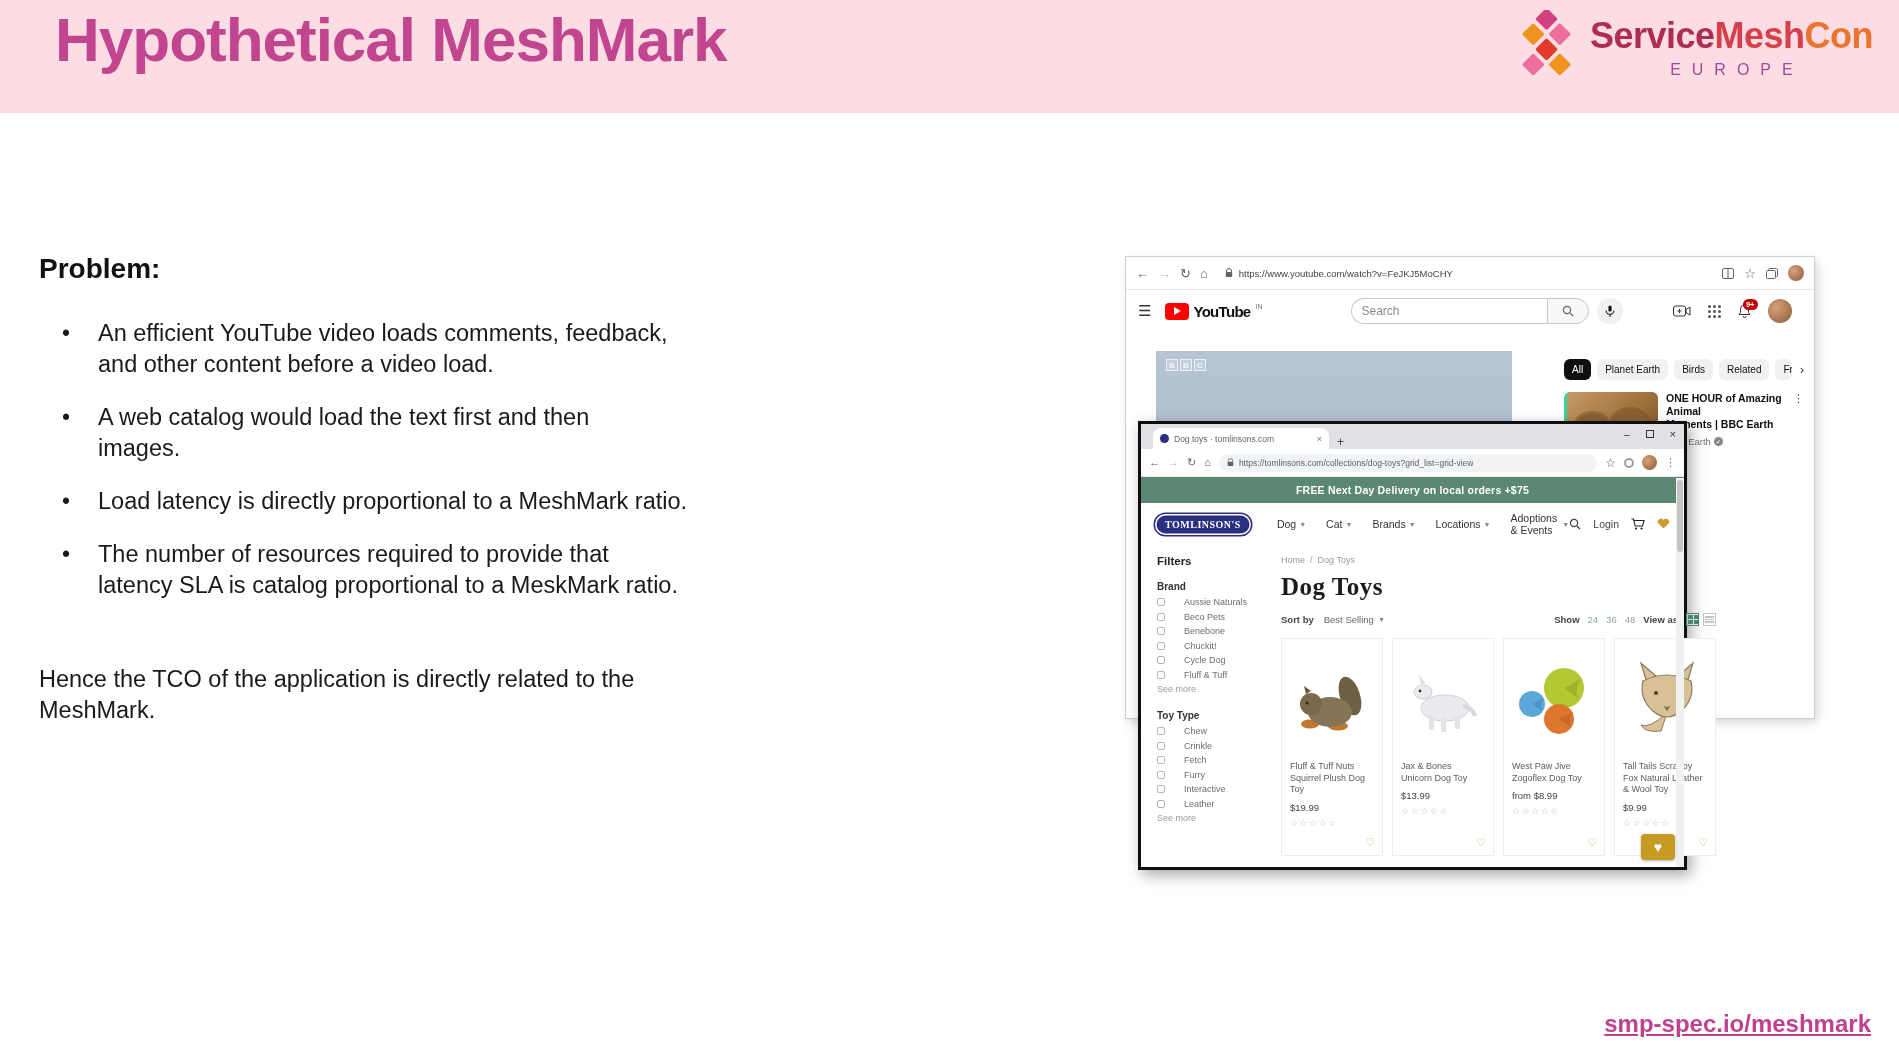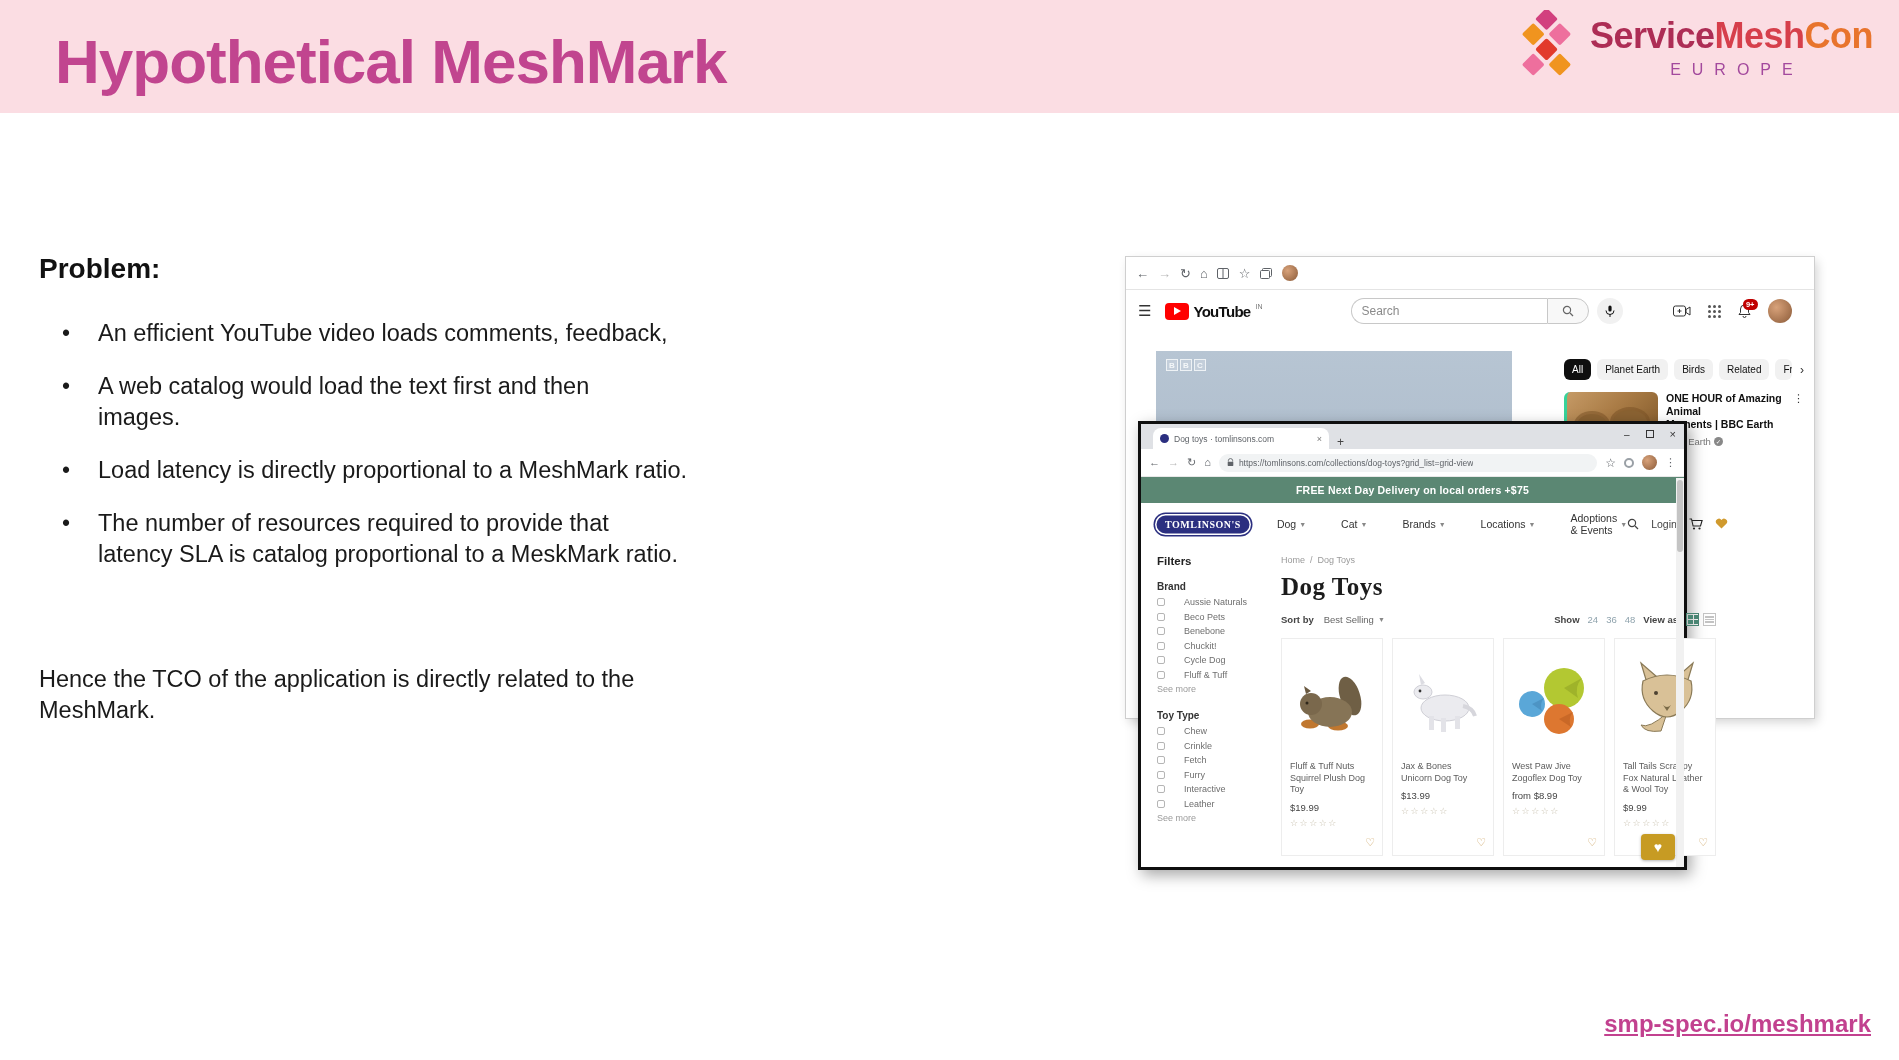--- a/index.html
+++ b/index.html
@@ -2,21 +2,21 @@
 <html><head>
 <meta charset="utf-8">
 <style>
   * { margin:0; padding:0; box-sizing:border-box; }
   html,body { background:#fff; }
   body { font-family:"Liberation Sans", sans-serif; }
   .slide { position:relative; width:1899px; height:1060px; background:#fff; overflow:hidden; }
 
   
   .band { position:absolute; left:0; top:0; width:100%; height:113px; background:#fbdde3; }
-  .title { position:absolute; left:55px; top:26px; font-size:62px; font-weight:bold;
+  .title { position:absolute; left:55px; top:4px; font-size:62px; font-weight:bold;
            color:#c1458f; letter-spacing:-1px; }
   .logo { position:absolute; right:26px; top:10px; display:flex; align-items:center; gap:14px; }
   .logo-textcol { display:flex; flex-direction:column; align-items:center; }
   .logo-line { font-size:36px; font-weight:bold; letter-spacing:-0.5px; }
   .lg-service { color:#ad2d55; }
   .lg-mesh { color:#d63f4b; }
   .lg-con { color:#e8742d; }
   .lg-region { margin-top:4px; font-size:16px; letter-spacing:11px; color:#a3499d; padding-left:11px; }
 
   
@@ -115,21 +115,21 @@
   .cr-urlpill { flex:1; height:18px; background:#f1f3f4; border-radius:9px; display:flex;
                 align-items:center; gap:5px; padding:0 8px; }
   .cr-url { font-size:8.5px; color:#5f6368; white-space:nowrap; overflow:hidden;text-align:right; }
   .ext-ring { width:10px; height:10px; border:2px solid #9aa0a6; border-radius:50%; }
   .shop-banner { height:26px; background:#5b8773; color:#fff; font-size:10.5px; font-weight:bold;
                  display:flex; align-items:center; justify-content:center; letter-spacing:.2px; }
   .shop-header { height:42px; display:flex; align-items:center; padding:0 14px; background:#fff; }
   .tom-logo { background:#2b2f80; color:#fff; border-radius:14px; padding:5px 10px;
               font-family:"Liberation Serif", serif; font-weight:bold; font-size:10px; letter-spacing:.5px;
               box-shadow:inset 0 0 0 1.5px #fff, 0 0 0 1.5px #2b2f80; }
-  .shop-nav { display:flex; gap:35px; margin-left:26px; }
+  .shop-nav { display:flex; gap:20px; margin-left:26px; }
   .shop-nav .nav-item { font-size:10.5px; color:#333; display:flex; align-items:center; gap:3px; }
   .caret { font-size:7px; color:#888; }
   .shop-header-right { margin-left:auto; display:flex; align-items:flex-start; gap:12px; }
   .login { font-size:10.5px; color:#444; }
   .shop-body { display:flex; padding:10px 16px 0 16px; }
   .shop-filters { width:108px; flex:none; }
   .f-title { font-size:11.5px; font-weight:bold; color:#222; margin-bottom:14px; }
   .f-group-title { font-size:10px; font-weight:bold; color:#333; margin:10px 0 5px; }
   .f-item { display:flex; align-items:center; gap:19px; margin-bottom:4.5px; }
   .f-box { width:8px; height:8px; border:1px solid #b5b5b5; border-radius:2px; background:#fff; flex:none; }
@@ -189,20 +189,21 @@
         </div>
         <div class="lg-region">EUROPE</div>
       </div>
     </div>
   </header>
 
   <div class="problem">Problem:</div>
   <ul class="bullets">
     <li>
         <span>An efficient YouTube video loads comments, feedback,</span>
+        <span>and other content before a video load.</span>
       </li>
     <li>
         <span>A web catalog would load the text first and then</span>
         <span>images.</span>
       </li>
     <li>
         <span>Load latency is directly proportional to a MeshMark ratio.</span>
         <span></span>
       </li>
     <li>
@@ -215,20 +216,27 @@
     <span>MeshMark.</span>
   </p>
   <a class="footer-link">smp-spec.io/meshmark</a>
 
   <section class="yt-window">
     <div class="yt-toolbar">
       <span class="gico">←</span>
       <span class="gico" style="color:#b8b8b8">→</span>
       <span class="gico">↻</span>
       <span class="gico">⌂</span>
+      <div class="url-pill">
+        <svg width="8" height="10" viewBox="0 0 8 10">
+            <path d="M1.5 4V3a2.5 2.5 0 0 1 5 0v1" fill="none" stroke="#5f6368" stroke-width="1"></path>
+            <rect x="0.8" y="4" width="6.4" height="5" rx="1" fill="#5f6368"></rect>
+          </svg>
+        <span class="yt-url">https://www.youtube.com/watch?v=FeJKJ5MoCHY</span>
+      </div>
       <div class="edge-right">
         <svg width="12" height="11" viewBox="0 0 12 11">
             <rect x="0.5" y="0.5" width="11" height="10" rx="1.5" fill="none" stroke="#5f6368"></rect>
             <line x1="6" y1="0.5" x2="6" y2="10.5" stroke="#5f6368"></line>
           </svg>
         <span class="gico">☆</span>
         <svg width="12" height="11" viewBox="0 0 12 11">
             <rect x="2.5" y="0.5" width="9" height="8" rx="1" fill="none" stroke="#5f6368"></rect>
             <rect x="0.5" y="2.5" width="9" height="8" rx="1" fill="#fff" stroke="#5f6368"></rect>
           </svg>

